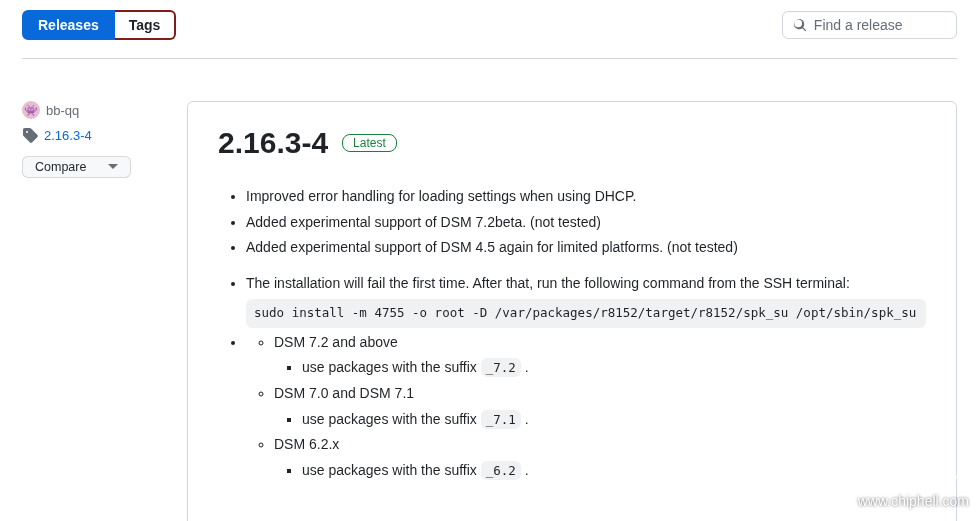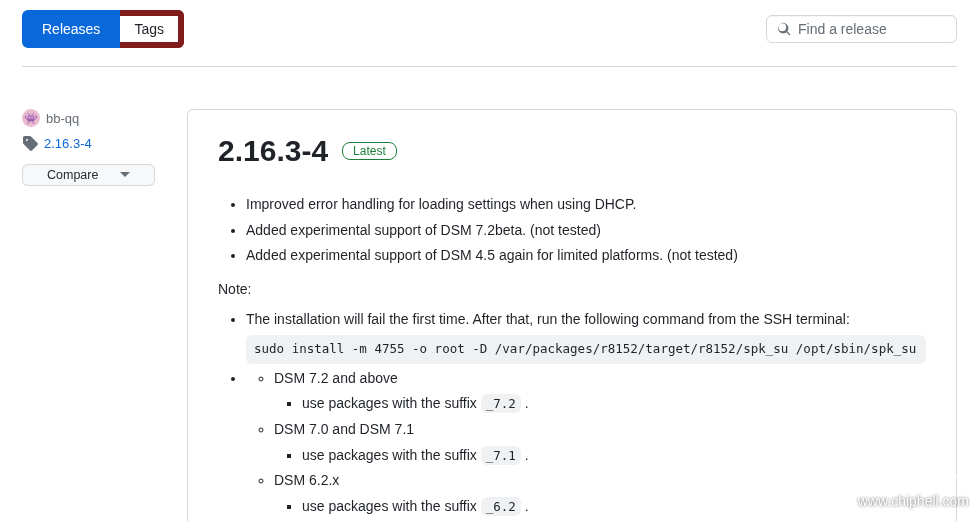--- a/index.html
+++ b/index.html
@@ -14,41 +14,41 @@
   .topbar {
     display: flex;
     align-items: center;
     justify-content: space-between;
     padding-bottom: 18px;
     border-bottom: 1px solid #d0d7de;
   }
   .tab-group { display: flex; align-items: center; gap: 0; }
   .tab {
     padding: 5px 14px;
-    border: 6px solid #7f1d1d;
+    border: 2px solid #7f1d1d;
     font-size: 14px;
     color: #1f2328;
     background: #fff;
     cursor: pointer;
-    font-weight: 400;
+    font-weight: 700;
   }
   .tab.selected {
     background: #0969da;
     color: #fff;
     border-color: #0969da;
     border-radius: 6px 0 0 6px;
   }
   .tab.tags { border-radius: 0 6px 6px 0; border-left: none; }
   .search-wrap {
     display: flex;
     align-items: center;
     border: 1px solid #d0d7de;
     border-radius: 6px;
     padding: 5px 10px;
-    width: 191px;
+    width: 175px;
     color: #656d76;
     box-shadow: inset 0 1px 0 rgba(208,215,222,0.2);
   }
   .search-wrap svg { margin-right: 7px; fill: #656d76; }
   .search-wrap input {
     border: none; outline: none; font-size: 14px; color: #1f2328;
     width: 100%; background: transparent;
   }
   .search-wrap input::placeholder { color: #656d76; }
   .main { display: flex; margin-top: 42px; }
@@ -58,21 +58,21 @@
   .side-row.user a { color: #656d76; text-decoration: none; }
   .side-row a { color: #0969da; text-decoration: none; }
   .side-row svg { fill: #656d76; }
   .avatar {
     width: 18px; height: 18px; border-radius: 50%;
     background: #e9bcd0; display: flex; align-items: center; justify-content: center;
     font-size: 11px;
   }
   .compare-btn {
     display: inline-flex; align-items: center; gap: 22px;
-    padding: 3px 24px;
+    padding: 3px 12px;
     border: 1px solid rgba(31,35,40,0.15);
     background: #f6f8fa;
     border-radius: 6px;
     font-size: 12.5px;
     font-weight: 500;
     cursor: pointer;
     color: #24292f;
     margin-top: 5px;
   }
   .release-box {
@@ -161,21 +161,20 @@
     <div class="title-row">
       <h1 class="rel-title">2.16.3-4</h1>
       <span class="latest-badge">Latest</span>
     </div>
     <div class="body">
       <ul class="disc">
         <li>Improved error handling for loading settings when using DHCP.</li>
         <li>Added experimental support of DSM 7.2beta. (not tested)</li>
         <li>Added experimental support of DSM 4.5 again for limited platforms. (not tested)</li>
       </ul>
-      <p class="note">Note:</p>
       <ul class="disc">
         <li>
           <span>The installation will fail the first time. After that, run the following command from the SSH terminal:</span>
           <code class="block">sudo install -m 4755 -o root -D /var/packages/r8152/target/r8152/spk_su /opt/sbin/spk_su</code>
         </li>
         <li>
           <ul class="circ">
             <li>
               <span>DSM 7.2 and above</span>
               <ul class="square">

